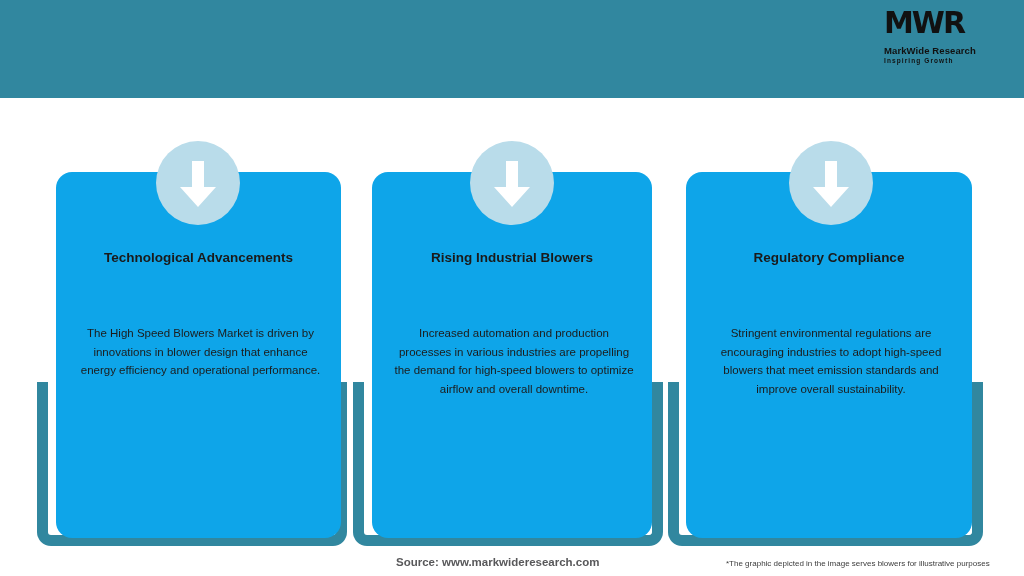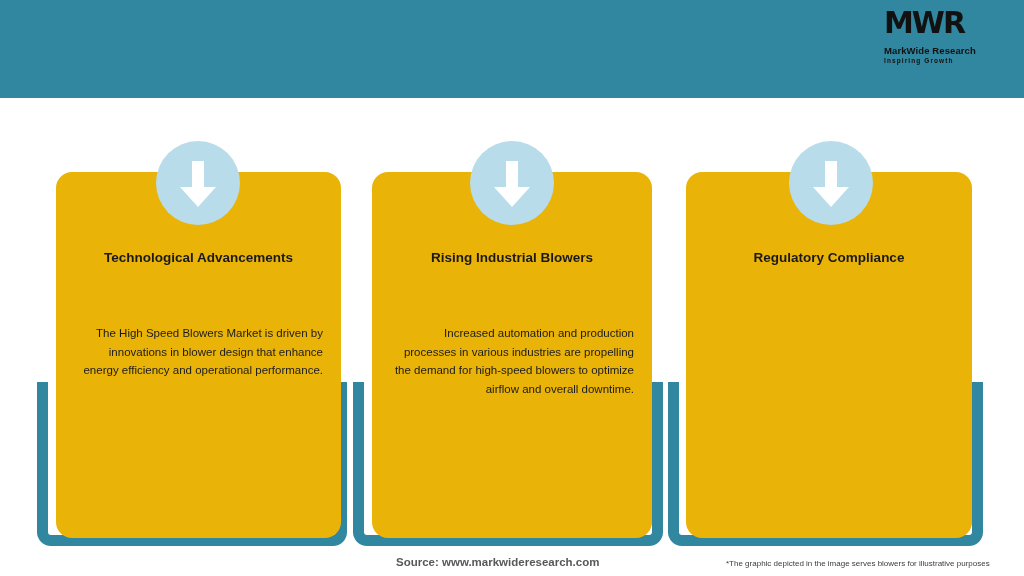--- a/index.html
+++ b/index.html
@@ -47,34 +47,34 @@
     position:absolute;
     border-left:11px solid #31879f;
     border-right:11px solid #31879f;
     border-bottom:11px solid #31879f;
     border-bottom-left-radius:14px;
     border-bottom-right-radius:14px;
     box-sizing:border-box;
   }
   .card{
     position:absolute;
-    background:#eab308;
+    background:#0ea5e9;
     border-radius:16px;
     box-sizing:border-box;
   }
   .card-title{
     position:absolute;left:0;right:0;top:78px;
     text-align:center;
     font-size:13.5px;font-weight:bold;color:#1a1a1a;
     font-family:"Liberation Sans", sans-serif;
   }
   .card-body{
     position:absolute;left:22px;right:18px;top:152px;
     font-size:11.5px;line-height:18.5px;color:#1c1c1c;
-    text-align:right;
+    text-align:center;
   }
   
   .icon-circle{
     position:absolute;width:84px;height:84px;border-radius:50%;
     background:#b9dcea;
     display:flex;align-items:center;justify-content:center;
   }
   .icon-circle svg{display:block;}
   
   .source{
@@ -124,20 +124,21 @@
       <svg width="40" height="52" viewBox="0 0 40 52" aria-hidden="true">
         <path d="M14 4 H26 V30 H38 L20 50 L2 30 H14 Z" fill="#ffffff"></path>
       </svg>
     </div>
   </div>
 
   <div class="col" style="left:0;">
     <div class="bracket" style="left:668px;top:382px;width:315px;height:164px;"></div>
     <div class="card" style="left:686px;top:172px;width:286px;height:366px;">
       <div class="card-title">Regulatory Compliance</div>
+      <div class="card-body">Stringent environmental regulations are encouraging industries to adopt high-speed blowers that meet emission standards and improve overall sustainability.</div>
     </div>
     <div class="icon-circle" style="left:789px;top:141px;">
       <svg width="40" height="52" viewBox="0 0 40 52" aria-hidden="true">
         <path d="M14 4 H26 V30 H38 L20 50 L2 30 H14 Z" fill="#ffffff"></path>
       </svg>
     </div>
   </div>
 
 </div>
 

